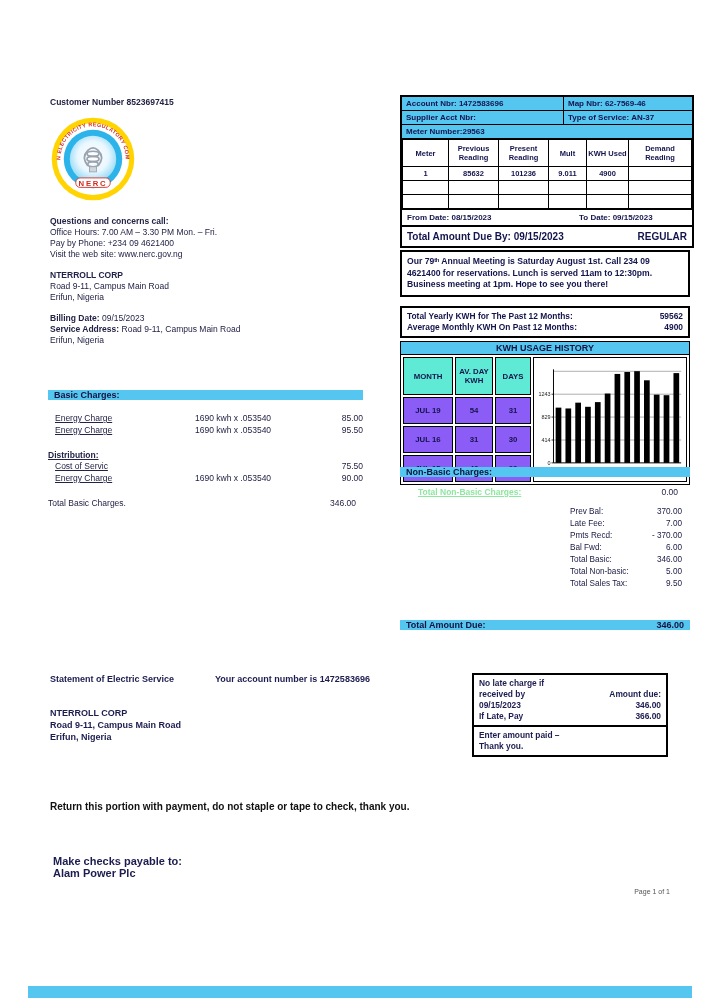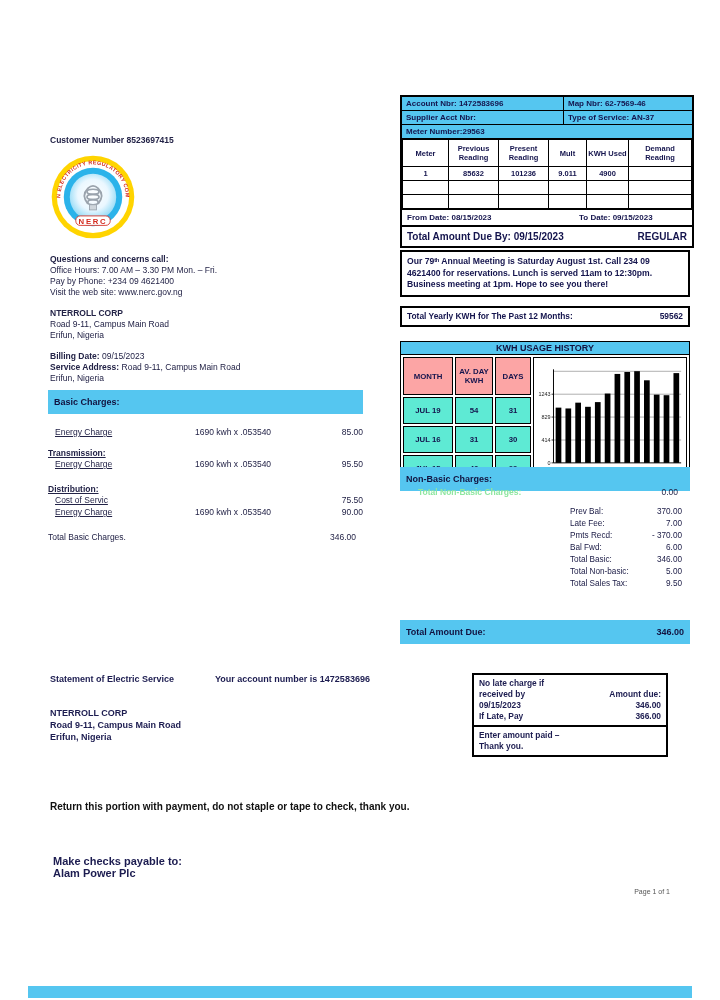--- a/index.html
+++ b/index.html
@@ -1,22 +1,22 @@
 <!DOCTYPE html>
 <html><head>
 <meta charset="utf-8">
 <style>
   html,body{margin:0;padding:0;background:#fff;}
   .page{position:relative;width:720px;height:1000px;background:#fff;overflow:hidden;
         font-family:"Liberation Sans",sans-serif;color:#232347;font-size:8.5px;}
   .abs{position:absolute;}
   .b{font-weight:bold;}
-  .band{background:#55c6f0;color:#12123f;font-weight:bold;padding:7px 6px;font-size:9px;}
-  
-  .lt{line-height:11px;margin-top:38px;}
+  .band{background:#55c6f0;color:#12123f;font-weight:bold;padding:0 6px;font-size:9px;}
+  
+  .lt{line-height:11px;}
   .logo-wrap{width:86px;height:86px;margin:8px 0 14px 0;}
   .sec-gap{height:10px;}
   
   .acct-box{left:400px;top:95px;width:290px;border:2px solid #000;background:#fff;color:#14144d;font-weight:bold;font-size:8px;}
   .acct-row{display:flex;border-bottom:1px solid #000;}
   .acct-cell{background:#55c6f0;padding:2px 4px;border-right:1px solid #000;box-sizing:border-box;}
   .acct-cell.last{border-right:none;flex:1;}
   table.meter{border-collapse:collapse;width:100%;table-layout:fixed;}
   table.meter td,table.meter th{border:1px solid #000;font-size:7.5px;text-align:center;padding:1px 1px;color:#14144d;}
   table.meter th{font-weight:bold;height:24px;}
@@ -29,27 +29,27 @@
   .summary{left:400px;top:306px;width:290px;border:2px solid #000;box-sizing:border-box;padding:3px 5px;
            font-weight:bold;font-size:8.4px;color:#14144d;}
   .summary .srow{display:flex;justify-content:space-between;line-height:11px;}
   
   .usage{left:400px;top:341px;width:290px;}
   .usage-title{border:1px solid #000;text-align:center;font-size:9px;padding:1px 4px;}
   .usage-body{display:flex;background:#fff;border-left:1px solid #000;border-right:1px solid #000;border-bottom:1px solid #000;padding:2px;gap:2px;}
   .ugrid{display:grid;grid-template-columns:50px 38px 36px;gap:2px;}
   .ucell{border:1px solid #000;display:flex;align-items:center;justify-content:center;text-align:center;
          font-weight:bold;font-size:7.8px;color:#14144d;}
-  .uhead{height:36px;background:#fca5a5;}
-  .udata{height:25px;background:#5eead4;}
+  .uhead{height:36px;background:#5eead4;}
+  .udata{height:25px;background:#8b5cf6;}
   .chart-cell{border:1px solid #000;flex:1;background:#fff;display:flex;align-items:center;justify-content:center;}
   
   .nonbasic-band{left:400px;top:467px;width:290px;box-sizing:border-box;}
   .green-line{left:400px;top:487px;width:278px;display:flex;justify-content:space-between;}
-  .green-label{color:#8fe6a0;font-weight:bold;}
+  .green-label{color:#8fe6a0;font-weight:bold;text-decoration:underline;}
   .balance{left:570px;top:506px;width:112px;font-size:8.2px;color:#20204a;}
   .balance .brow{display:flex;justify-content:space-between;line-height:12px;}
   .totaldue{left:400px;top:620px;width:290px;box-sizing:border-box;display:flex;justify-content:space-between;font-size:9px;}
   
   .basic{left:48px;top:390px;width:315px;}
   .basic-band{width:303px;margin-bottom:12px;}
   .grp-head{text-decoration:underline;font-weight:bold;margin-top:10px;}
   .grp-head .sfx{text-decoration:none;}
   .chg-row{display:flex;line-height:12px;}
   .chg-label{width:140px;padding-left:7px;text-decoration:underline;}
@@ -193,20 +193,24 @@
       <span>REGULAR</span>
     </div>
   </div>
 
   <div class="abs notice">Our 79ᵗʰ Annual Meeting is Saturday August 1st. Call 234 09 4621400 for reservations. Lunch is served 11am to 12:30pm. Business meeting at 1pm. Hope to see you there!</div>
 
   <div class="abs summary">
     <div class="srow">
       <span>Total Yearly KWH for The Past 12 Months:</span>
       <span>59562</span>
+    </div>
+    <div class="srow">
+      <span>Average Monthly KWH On Past 12 Months:</span>
+      <span>4900</span>
     </div>
   </div>
 
   <div class="abs usage">
     <div class="usage-title band">KWH USAGE HISTORY</div>
     <div class="usage-body">
       <div class="ugrid">
         <div class="ucell uhead">MONTH</div>
         <div class="ucell uhead">AV. DAY KWH</div>
         <div class="ucell uhead">DAYS</div>
@@ -314,23 +318,20 @@
 
   <div class="abs basic">
     <div class="band basic-band">Basic Charges:</div>
 
     <div class="chg-row">
       <span class="chg-label">Energy Charge</span>
       <span class="chg-calc">1690 kwh x .053540</span>
       <span class="chg-amt">85.00</span>
     </div>
 
-    <div class="grp-head">
-      <span>Transmission:</span><span class="sfx"></span>
-    </div>
     <div class="chg-row">
       <span class="chg-label">Energy Charge</span>
       <span class="chg-calc">1690 kwh x .053540</span>
       <span class="chg-amt">95.50</span>
     </div>
 
     <div class="grp-head" style="margin-top:14px;">
       <span>Distribution:</span><span class="sfx"></span>
     </div>
     <div class="chg-row">

